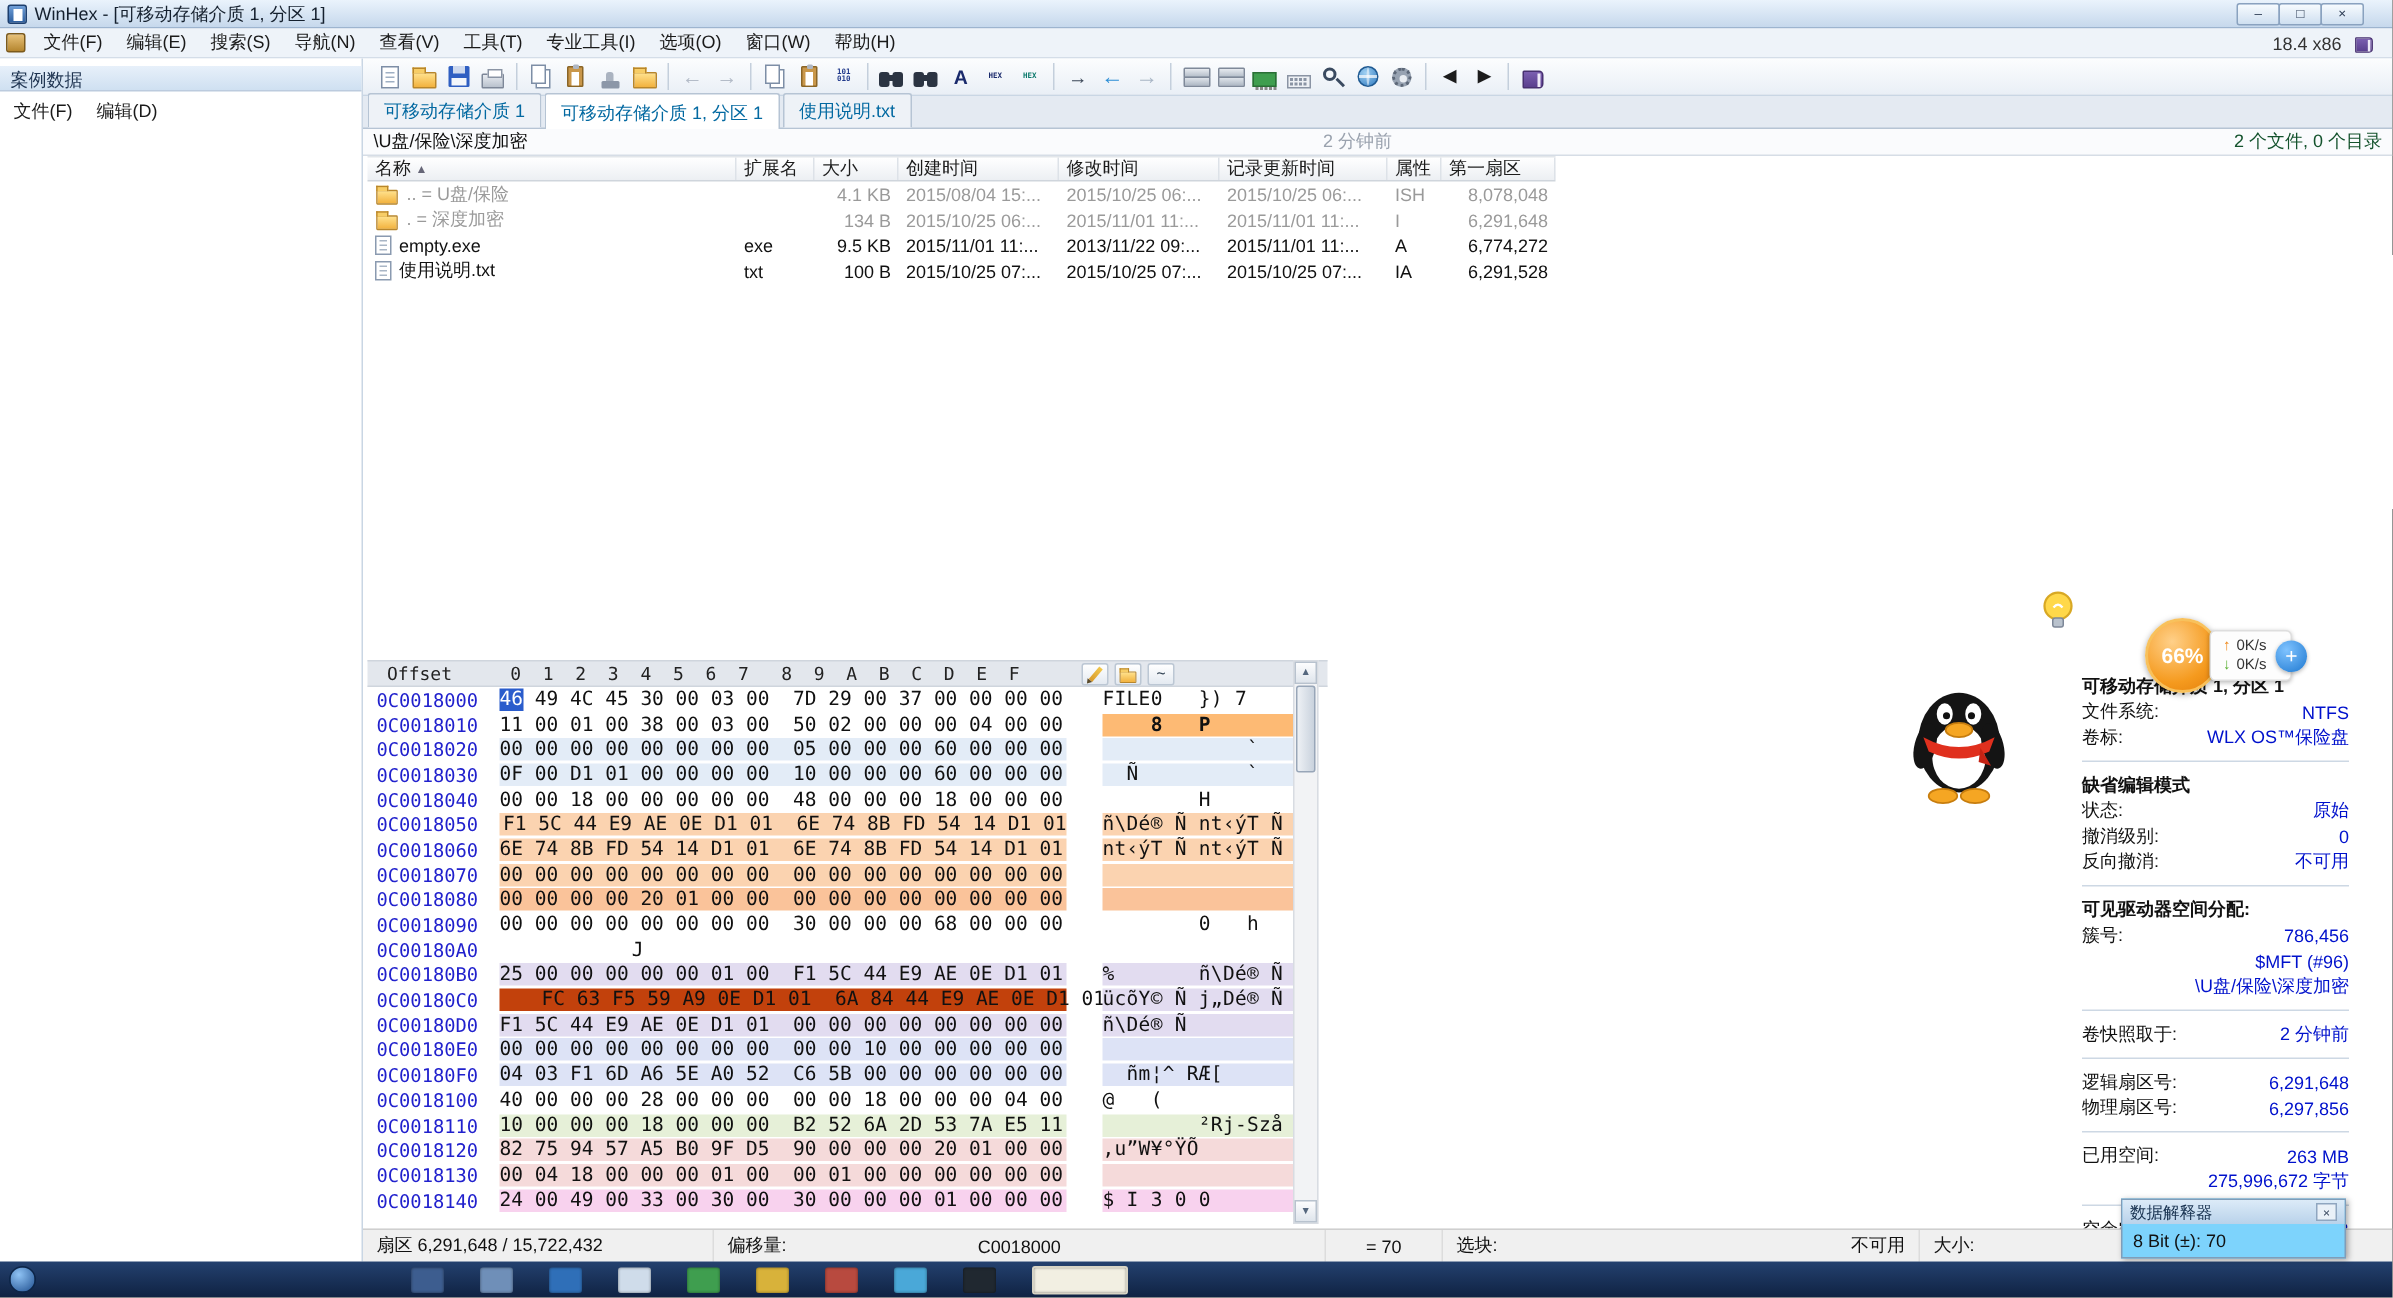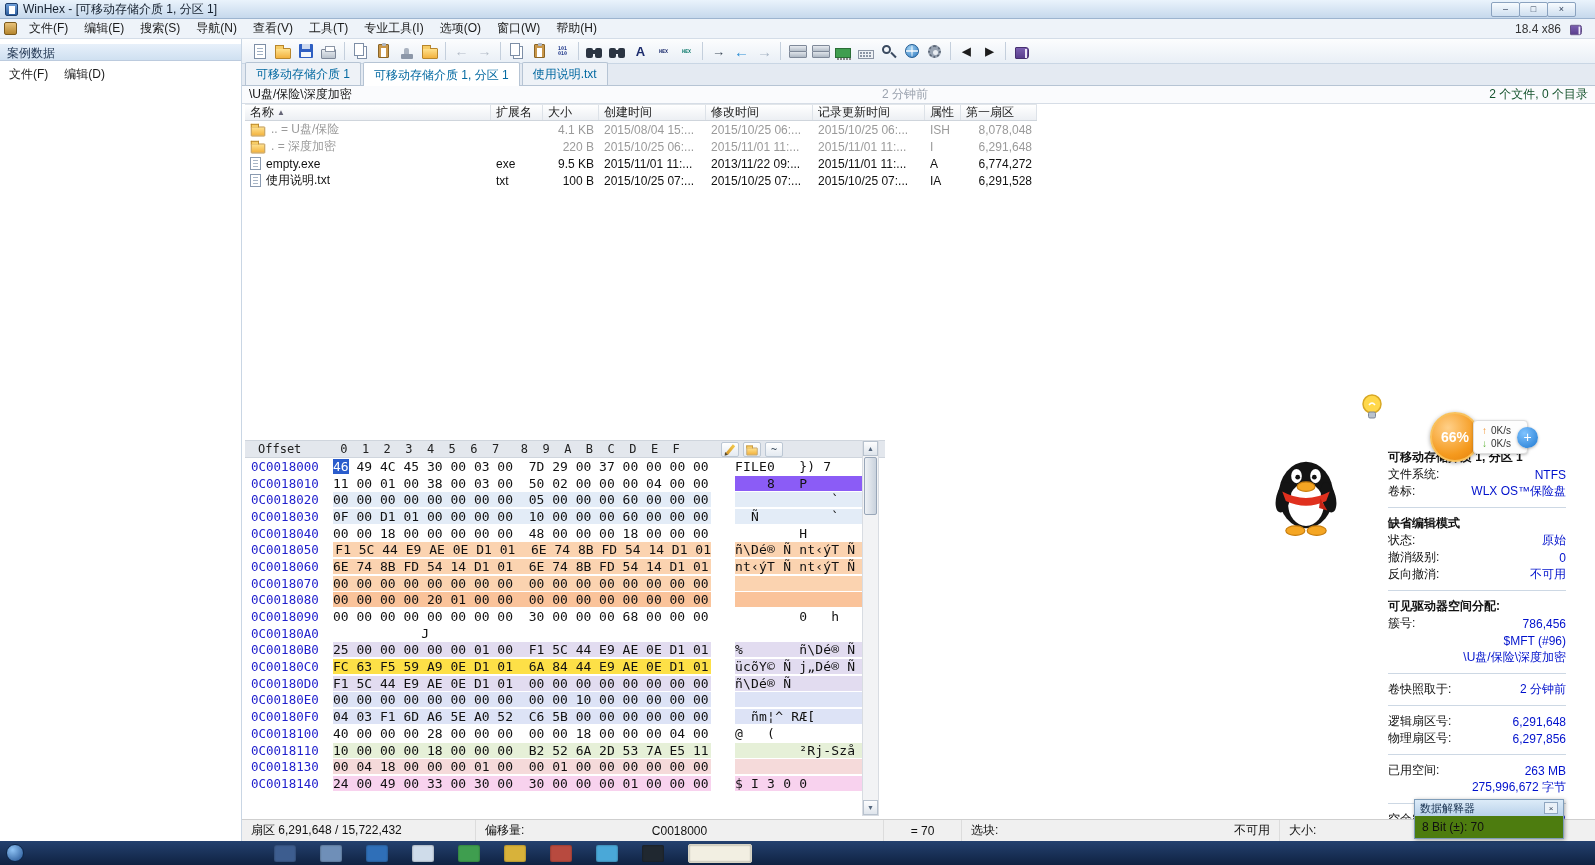--- a/index.html
+++ b/index.html
@@ -137,21 +137,21 @@
   .dtitle,.dsec{font-weight:bold;}
   .drule{border-top:1px solid #cdd8e4;margin:7px 0;}
 
   
   .statusbar{position:absolute;left:242px;bottom:24px;right:0;height:22px;background:#f0f0f0;
     border-top:1px solid #cfcfcf;display:flex;color:#111;}
   .sseg{display:flex;align-items:center;padding:0 9px;border-right:1px solid #dcdcdc;height:100%;position:relative;}
   .sseg .centered{position:absolute;left:50%;transform:translateX(-50%);}
 
   
-  .interp{position:absolute;left:1414px;top:799px;width:150px;background:#4d7c0f;border:1px solid #7f9db9;
+  .interp{position:absolute;left:1414px;top:799px;width:150px;background:#7dd3fc;border:1px solid #7f9db9;
     box-shadow:1px 1px 4px rgba(0,0,0,.35);z-index:40;}
   .interp-title{height:16px;background:linear-gradient(#dcebf8,#b9d2ea);display:flex;align-items:center;
     padding:0 5px;font-size:11px;color:#16304e;}
   .interp-close{margin-left:auto;width:14px;height:12px;border:1px solid #8fa6c0;background:#eaf1f8;
     font-size:8px;display:flex;align-items:center;justify-content:center;color:#2e3e56;}
   .interp-body{padding:4px 7px;}
 
   
   .speedwrap{position:absolute;left:1430px;top:412px;display:flex;align-items:center;z-index:30;}
   .speedcircle{width:50px;height:50px;border-radius:50%;
@@ -377,21 +377,21 @@
         <div class="ftd" style="width: 112px;">2015/10/25 06:...</div>
         <div class="ftd" style="width: 36px;">ISH</div>
         <div class="ftd r" style="width: 76px;">8,078,048</div>
       </div>
       <div class="ftr dim">
         <div class="ftd" style="width: 246px;">
           <span class="shape ic-folder mini"></span>
           <span>. = 深度加密</span>
         </div>
         <div class="ftd" style="width: 52px;"></div>
-        <div class="ftd r" style="width: 56px;">220 B</div>
+        <div class="ftd r" style="width: 56px;">134 B</div>
         <div class="ftd" style="width: 107px;">2015/10/25 06:...</div>
         <div class="ftd" style="width: 107px;">2015/11/01 11:...</div>
         <div class="ftd" style="width: 112px;">2015/11/01 11:...</div>
         <div class="ftd" style="width: 36px;">I</div>
         <div class="ftd r" style="width: 76px;">6,291,648</div>
       </div>
       <div class="ftr">
         <div class="ftd" style="width: 246px;">
           <span class="shape ic-file"></span>
           <span>empty.exe</span>
@@ -435,21 +435,21 @@
     </div>
     <div id="hexrows">
         <div class="hexrow">
           <span class="hoff">0C0018000</span>
           <span class="hbytes" style="background: rgb(255, 255, 255);"><span class="hexsel">46</span> 49 4C 45 30 00 03 00  7D 29 00 37 00 00 00 00</span>
           <span class="hascii" style="background: rgb(255, 255, 255);">FILE0   }) 7    </span>
         </div>
         <div class="hexrow">
           <span class="hoff">0C0018010</span>
           <span class="hbytes" style="background: rgb(255, 255, 255);">11 00 01 00 38 00 03 00  50 02 00 00 00 04 00 00</span>
-          <span class="hascii" style="background: #8b5cf6;">    8   P       </span>
+          <span class="hascii" style="background: #fdba74; font-weight: bold;">    8   P       </span>
         </div>
         <div class="hexrow">
           <span class="hoff">0C0018020</span>
           <span class="hbytes" style="background: rgb(227, 236, 247);">00 00 00 00 00 00 00 00  05 00 00 00 60 00 00 00</span>
           <span class="hascii" style="background: rgb(227, 236, 247);">            `   </span>
         </div>
         <div class="hexrow">
           <span class="hoff">0C0018030</span>
           <span class="hbytes" style="background: rgb(227, 236, 247);">0F 00 D1 01 00 00 00 00  10 00 00 00 60 00 00 00</span>
           <span class="hascii" style="background: rgb(227, 236, 247);">  Ñ         `   </span>
@@ -488,21 +488,21 @@
           <span class="hoff">0C00180A0</span>
           <span class="hascii" style="background: rgb(255, 255, 255);">        J       </span>
         </div>
         <div class="hexrow">
           <span class="hoff">0C00180B0</span>
           <span class="hbytes" style="background: rgb(226, 220, 240);">25 00 00 00 00 00 01 00  F1 5C 44 E9 AE 0E D1 01</span>
           <span class="hascii" style="background: rgb(226, 220, 240);">%       ñ\Dé® Ñ </span>
         </div>
         <div class="hexrow">
           <span class="hoff">0C00180C0</span>
-          <span class="hbytes" style="background: #fde047;">FC 63 F5 59 A9 0E D1 01  6A 84 44 E9 AE 0E D1 01</span>
+          <span class="hbytes" style="background: #c2410c; padding-left: 28px;">FC 63 F5 59 A9 0E D1 01  6A 84 44 E9 AE 0E D1 01</span>
           <span class="hascii" style="background: rgb(226, 220, 240);">ücõY© Ñ j„Dé® Ñ </span>
         </div>
         <div class="hexrow">
           <span class="hoff">0C00180D0</span>
           <span class="hbytes" style="background: rgb(226, 220, 240);">F1 5C 44 E9 AE 0E D1 01  00 00 00 00 00 00 00 00</span>
           <span class="hascii" style="background: rgb(226, 220, 240);">ñ\Dé® Ñ         </span>
         </div>
         <div class="hexrow">
           <span class="hoff">0C00180E0</span>
           <span class="hbytes" style="background: rgb(221, 227, 246);">00 00 00 00 00 00 00 00  00 00 10 00 00 00 00 00</span>
@@ -515,20 +515,25 @@
         </div>
         <div class="hexrow">
           <span class="hoff">0C0018100</span>
           <span class="hbytes" style="background: rgb(255, 255, 255);">40 00 00 00 28 00 00 00  00 00 18 00 00 00 04 00</span>
           <span class="hascii" style="background: rgb(255, 255, 255);">@   (           </span>
         </div>
         <div class="hexrow">
           <span class="hoff">0C0018110</span>
           <span class="hbytes" style="background: rgb(230, 240, 216);">10 00 00 00 18 00 00 00  B2 52 6A 2D 53 7A E5 11</span>
           <span class="hascii" style="background: rgb(230, 240, 216);">        ²Rj-Szå </span>
+        </div>
+        <div class="hexrow">
+          <span class="hoff">0C0018120</span>
+          <span class="hbytes" style="background: rgb(245, 218, 218);">82 75 94 57 A5 B0 9F D5  90 00 00 00 20 01 00 00</span>
+          <span class="hascii" style="background: rgb(245, 218, 218);">‚u”W¥°ŸÕ        </span>
         </div>
         <div class="hexrow">
           <span class="hoff">0C0018130</span>
           <span class="hbytes" style="background: rgb(245, 218, 218);">00 04 18 00 00 00 01 00  00 01 00 00 00 00 00 00</span>
           <span class="hascii" style="background: rgb(245, 218, 218);">                </span>
         </div>
         <div class="hexrow">
           <span class="hoff">0C0018140</span>
           <span class="hbytes" style="background: rgb(248, 210, 238);">24 00 49 00 33 00 30 00  30 00 00 00 01 00 00 00</span>
           <span class="hascii" style="background: rgb(248, 210, 238);">$ I 3 0 0       </span>

